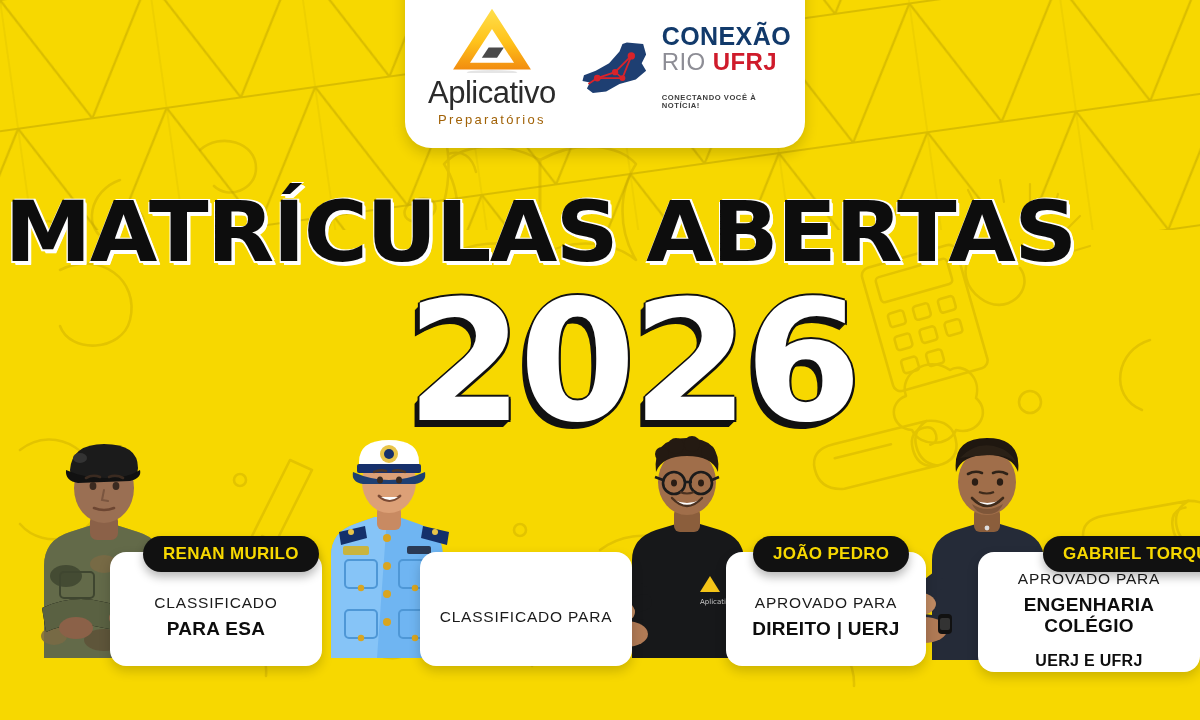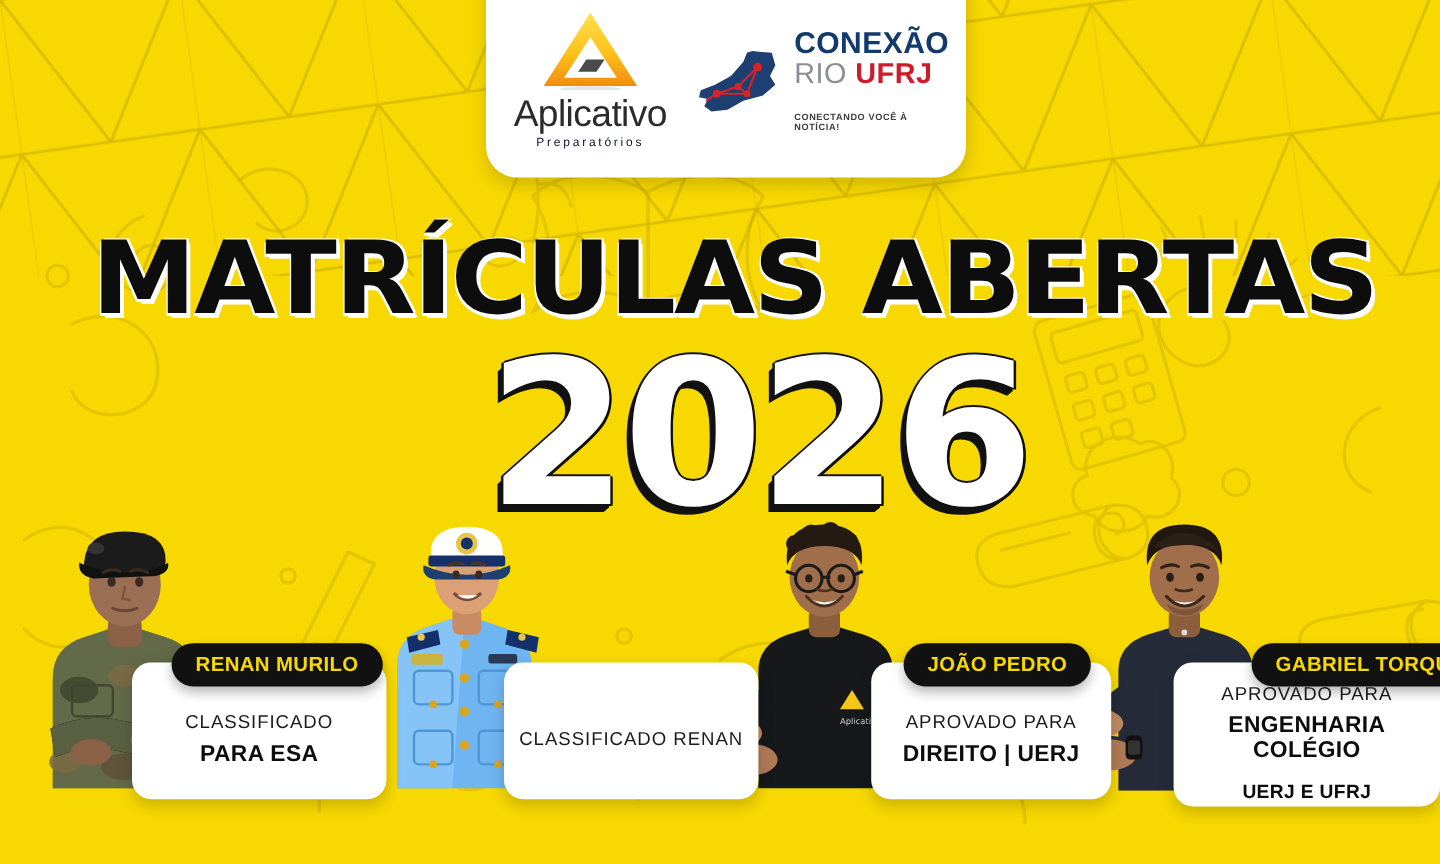--- a/index.html
+++ b/index.html
@@ -45,38 +45,37 @@
     padding:18px 14px 10px 14px;
     z-index:30;
   }
   .logo-left{ display:flex; flex-direction:column; align-items:center; width:178px; }
   .logo-tri{ width:86px; height:66px; }
   .logo-word{
     font-size:31px; letter-spacing:-.5px; color:#2b2b2b; font-weight:400;
     line-height:1; margin-top:4px;
   }
   .logo-sub{
-    font-size:10px; letter-spacing:2.3px; color:#0f172a; font-weight:400;
+    font-size:13px; letter-spacing:2.3px; color:#a16207; font-weight:400;
     margin-top:4px;
   }
   .logo-right{ display:flex; align-items:center; gap:7px; }
   .rio-map{ width:74px; height:56px; flex:none; }
   .crn-text{ display:flex; flex-direction:column; line-height:1; }
   .crn-1{ font-size:25px; font-weight:bold; color:#123A6B; letter-spacing:.4px; }
   .crn-2{ font-size:24px; font-weight:bold; letter-spacing:.4px; margin-top:1px; }
   .crn-2 .rio{ color:#8d8d95; font-weight:400; }
   .crn-2 .news{ color:#CF1B2B; font-weight:bold; }
   .crn-3{
     font-size:7.6px; color:#3c3c3c; letter-spacing:.55px; margin-top:20px; font-weight:bold;
   }
 
   
   .headline{
     position:absolute; left:0; top:192px; width:1200px;
-    text-align:center;
     z-index:20;
     padding-left:25px;
   }
   .headline-text{
     display:inline-block;
     font-family:"DejaVu Sans", sans-serif;
     font-weight:bold;
     font-size:84px;
     line-height:.96;
     letter-spacing:-1.5px;
@@ -403,21 +402,21 @@
         <ellipse cx="75" cy="60" rx="3" ry="3.6" fill="#3a2a20"></ellipse>
         <ellipse cx="94" cy="60" rx="3" ry="3.6" fill="#3a2a20"></ellipse>
         <path d="M69 52 q6 -3 12 -1" stroke="#4a3526" stroke-width="2.4" fill="none" stroke-linecap="round"></path>
         <path d="M88 51 q6 -2 12 1" stroke="#4a3526" stroke-width="2.4" fill="none" stroke-linecap="round"></path>
         <path d="M74 76 q10 9 21 0" stroke="#7a4a34" stroke-width="2.8" fill="none" stroke-linecap="round"></path>
         <path d="M76 77 q9 6 17 0 z" fill="#fff"></path>
       </svg>
     </div>
 
     <div class="card" style="left:420px; top:122px; width:212px; height:114px;">
-      <div class="card-line1">CLASSIFICADO RENAN</div>
+      <div class="card-line1">CLASSIFICADO PARA</div>
     </div>
 
     <div class="student" style="left:592px; bottom:58px;">
       <svg width="190" height="232" viewBox="0 0 190 232">
 
         <path d="M40 232 L40 134 q0 -22 24 -30 l20 -6 l24 0 l20 6 q24 8 24 30 L152 232 Z" fill="#17181A"></path>
         <path d="M84 98 q12 12 24 0 l-4 -6 l-16 0 z" fill="#2a2c30"></path>
 
         <path d="M118 150 l10 16 l-20 0 z" fill="#F5C518"></path>
         <text x="108" y="178" font-family="DejaVu Sans" font-size="7" fill="#c9c9c9">Aplicativo</text>

